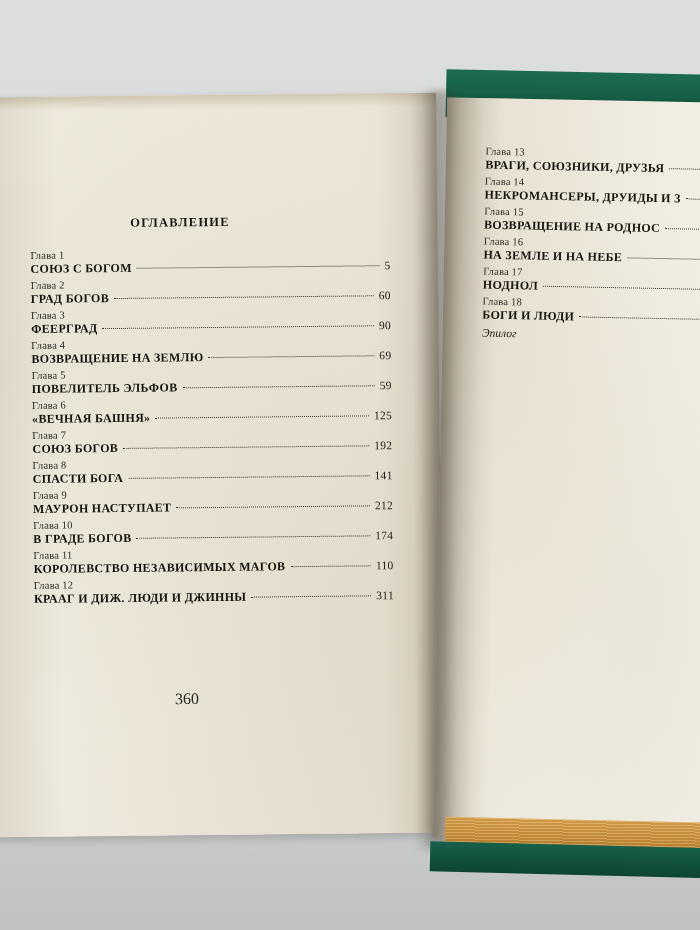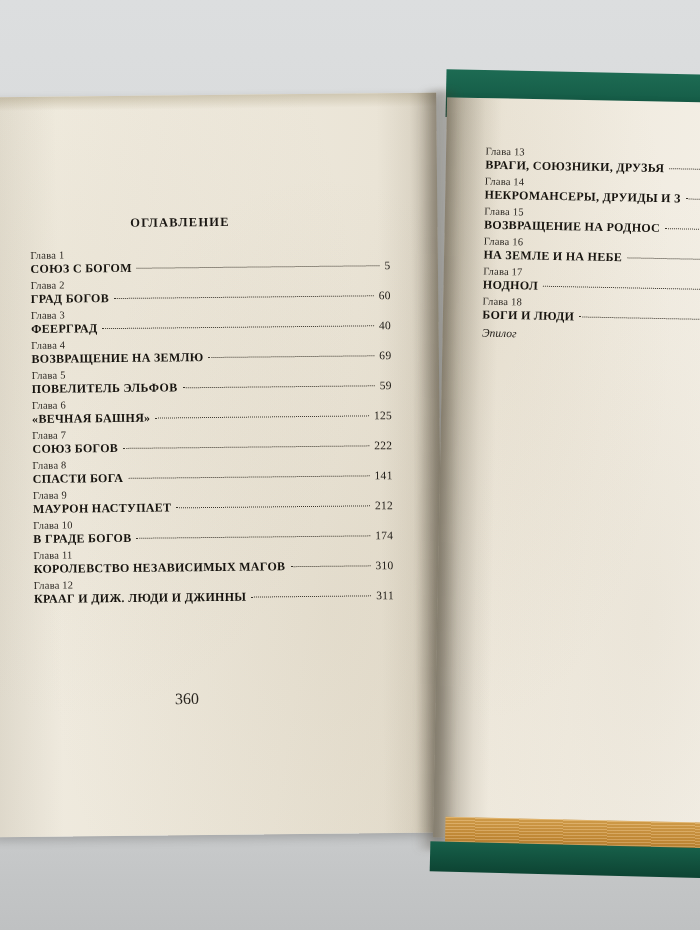--- a/index.html
+++ b/index.html
@@ -256,21 +256,21 @@
         <span class="dots"></span>
         <span class="pg">60</span>
       </div>
     </div>
 
     <div class="entry">
       <div class="ch-num">Глава 3</div>
       <div class="ch-line">
         <span class="ch-title">ФЕЕРГРАД</span>
         <span class="dots"></span>
-        <span class="pg">40</span>
+        <span class="pg">90</span>
       </div>
     </div>
 
     <div class="entry">
       <div class="ch-num">Глава 4</div>
       <div class="ch-line">
         <span class="ch-title">ВОЗВРАЩЕНИЕ НА ЗЕМЛЮ</span>
         <span class="dots"></span>
         <span class="pg">69</span>
       </div>
@@ -292,21 +292,21 @@
         <span class="dots"></span>
         <span class="pg">125</span>
       </div>
     </div>
 
     <div class="entry">
       <div class="ch-num">Глава 7</div>
       <div class="ch-line">
         <span class="ch-title">СОЮЗ БОГОВ</span>
         <span class="dots"></span>
-        <span class="pg">222</span>
+        <span class="pg">192</span>
       </div>
     </div>
 
     <div class="entry">
       <div class="ch-num">Глава 8</div>
       <div class="ch-line">
         <span class="ch-title">СПАСТИ БОГА</span>
         <span class="dots"></span>
         <span class="pg">141</span>
       </div>
@@ -328,21 +328,21 @@
         <span class="dots"></span>
         <span class="pg">174</span>
       </div>
     </div>
 
     <div class="entry">
       <div class="ch-num">Глава 11</div>
       <div class="ch-line">
         <span class="ch-title">КОРОЛЕВСТВО НЕЗАВИСИМЫХ МАГОВ</span>
         <span class="dots"></span>
-        <span class="pg">310</span>
+        <span class="pg">110</span>
       </div>
     </div>
 
     <div class="entry">
       <div class="ch-num">Глава 12</div>
       <div class="ch-line">
         <span class="ch-title">КРААГ И ДИЖ. ЛЮДИ И ДЖИННЫ</span>
         <span class="dots"></span>
         <span class="pg">311</span>
       </div>

